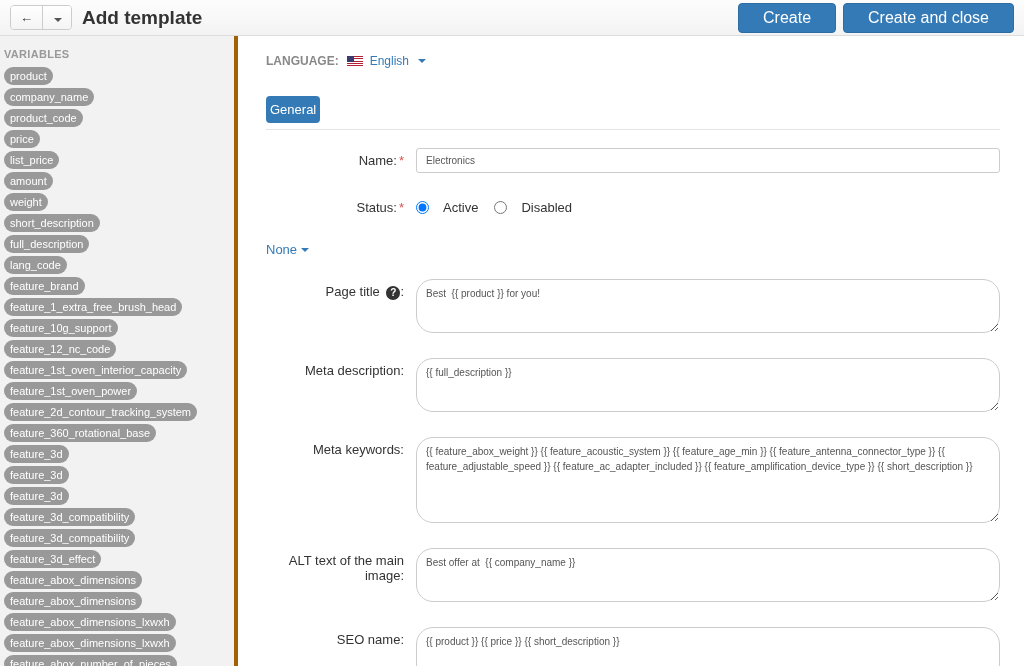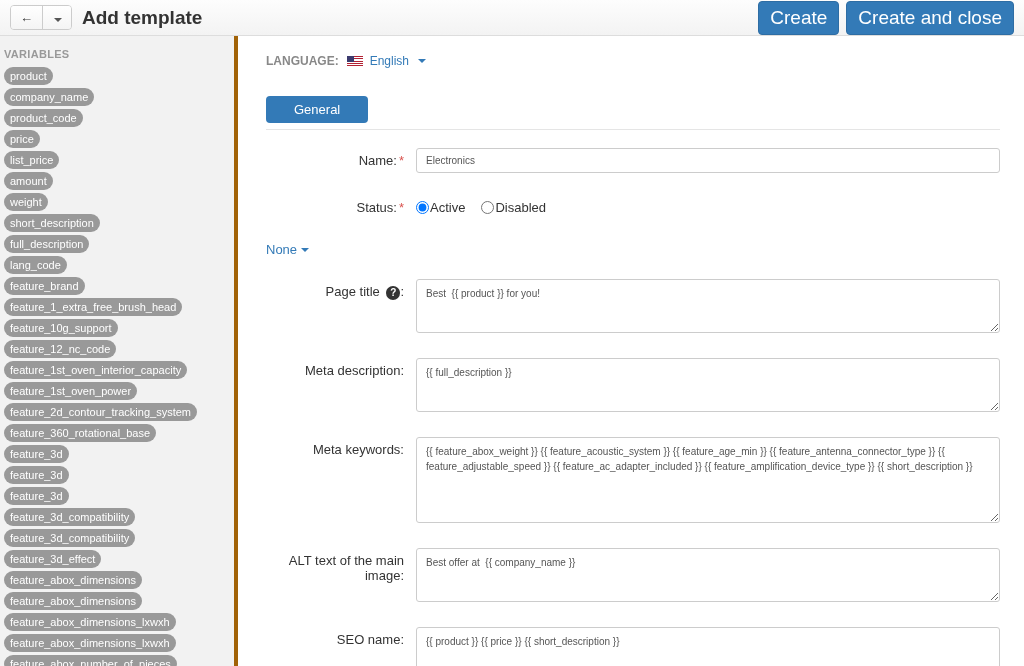--- a/index.html
+++ b/index.html
@@ -5,50 +5,50 @@
 * { box-sizing: border-box; margin: 0; padding: 0; }
 body { font-family: Arial, Helvetica, sans-serif; font-size: 13px; color: #333; background: #fff; width: 1024px; height: 666px; overflow: hidden; }
 
 .topbar { display: flex; align-items: center; justify-content: space-between; padding: 6px 10px; background: linear-gradient(#fdfdfd, #f3f3f3); border-bottom: 1px solid #ddd; height: 36px; }
 .topbar-left { display: flex; align-items: center; gap: 0; }
 .btn-group { display: inline-flex; border: 1px solid #ccc; border-radius: 4px; overflow: hidden; margin-right: 10px; }
 .btn-group button { background: linear-gradient(#fff,#f4f4f4); border: none; padding: 4px 9px; cursor: pointer; font-size: 13px; color: #333; }
 .btn-group button:first-child { border-right: 1px solid #ccc; }
 .page-title { font-size: 19px; font-weight: bold; color: #333; }
 .topbar-right { display: flex; gap: 7px; }
-.btn-primary { background: #337ab7; color: #fff; border: 1px solid #2e6da4; border-radius: 4px; padding: 5px 11px; font-size: 19px; cursor: pointer; }
+.btn-primary { background: #337ab7; color: #fff; border: 1px solid #2e6da4; border-radius: 4px; padding: 5px 24px; font-size: 16px; cursor: pointer; }
 
 .main { display: flex; height: calc(666px - 36px); }
 .sidebar { width: 238px; background: #f2f2f2; border-right: 4px solid #a16207; padding: 12px 4px; overflow-y: auto; flex-shrink: 0; }
 .sidebar-heading { font-size: 11px; color: #999; font-weight: bold; letter-spacing: 0.3px; margin-bottom: 7px; }
 .var-list { display: flex; flex-direction: column; gap: 3px; align-items: flex-start; }
 .var-chip { display: inline-block; background: #999; color: #fff; font-size: 11px; padding: 2px 6px; border-radius: 9px; cursor: pointer; white-space: nowrap; max-width: 100%; overflow: hidden; text-overflow: ellipsis; line-height: 14px; }
 
 .content { flex: 1; padding: 18px 24px 0 28px; overflow-y: auto; }
 .lang-row { font-size: 12px; color: #888; font-weight: bold; display: flex; align-items: center; gap: 8px; margin-bottom: 28px; }
 .lang-row .lang-link { color: #337ab7; font-weight: normal; display: inline-flex; align-items: center; gap: 7px; cursor: pointer; }
 .flag { width: 16px; height: 11px; background: linear-gradient(#b22234 0 8%, #fff 8% 16%, #b22234 16% 24%, #fff 24% 32%, #b22234 32% 40%, #fff 40% 48%, #b22234 48% 56%, #fff 56% 64%, #b22234 64% 72%, #fff 72% 80%, #b22234 80% 88%, #fff 88% 96%, #b22234 96% 100%); position: relative; display: inline-block; }
 .flag::before { content: ''; position: absolute; left: 0; top: 0; width: 7px; height: 6px; background: #3c3b6e; }
 .caret { display: inline-block; width: 0; height: 0; border-left: 4px solid transparent; border-right: 4px solid transparent; border-top: 4px solid #337ab7; margin-left: 2px; }
 .caret-dark { border-top-color: #555; }
 
 .tabs-row { margin-bottom: 6px; }
-.tab-btn { background: #337ab7; color: #fff; border: none; border-radius: 4px; padding: 6px 28px; font-size: 13px; cursor: pointer; text-align: right; }
+.tab-btn { background: #337ab7; color: #fff; border: none; border-radius: 4px; padding: 6px 4px; font-size: 13px; cursor: pointer; text-align: right; }
 hr.divider { border: none; border-top: 1px solid #e5e5e5; margin: 6px 0 18px; }
 
 .form-row { display: flex; align-items: flex-start; margin-bottom: 22px; }
 .form-label { width: 150px; text-align: right; padding-right: 12px; padding-top: 5px; font-size: 13px; color: #333; flex-shrink: 0; }
 .form-label .req { color: #d9534f; margin-left: 2px; }
 .form-field { flex: 1; }
 .form-input, .form-textarea { width: 100%; border: 1px solid #ccc; border-radius: 3px; padding: 6px 9px; font-size: 10px; color: #555; font-family: inherit; }
-.form-textarea { resize: vertical; min-height: 54px; line-height: 1.5; }
+.form-textarea { resize: vertical; min-height: 54px; line-height: 1.5; border-radius: 17px; }
 .ta-lg { min-height: 86px; }
 
 .radio-group { display: flex; align-items: center; gap: 16px; padding-top: 5px; }
-.radio-group label { display: inline-flex; align-items: center; gap: 1px; font-size: 13px; cursor: pointer; }
+.radio-group label { display: inline-flex; align-items: center; gap: 14px; font-size: 13px; cursor: pointer; }
 .vendor-link { color: #337ab7; cursor: pointer; display: inline-flex; align-items: center; padding-top: 5px; font-size: 13px; }
 .help-icon { display: inline-flex; align-items: center; justify-content: center; width: 14px; height: 14px; border-radius: 50%; background: #333; color: #fff; font-size: 10px; font-weight: bold; margin-left: 3px; cursor: help; }
 
 .sidebar::-webkit-scrollbar, .content::-webkit-scrollbar { width: 7px; }
 .sidebar::-webkit-scrollbar-thumb, .content::-webkit-scrollbar-thumb { background: #ccc; border-radius: 3px; }
 </style>
 </head>
 <body>
 
 <div class="topbar">

